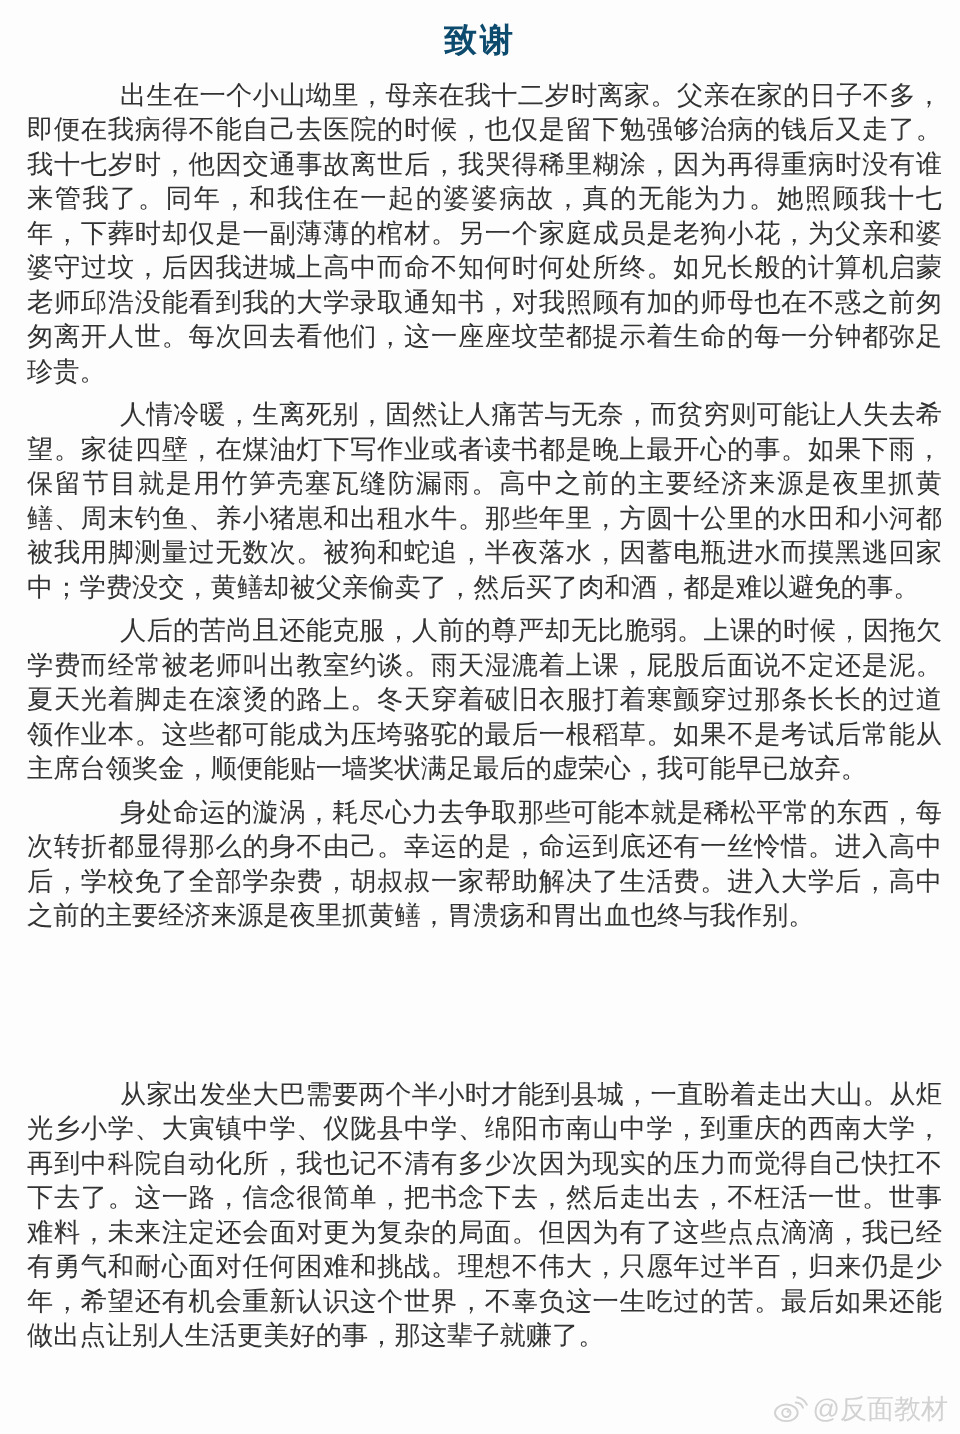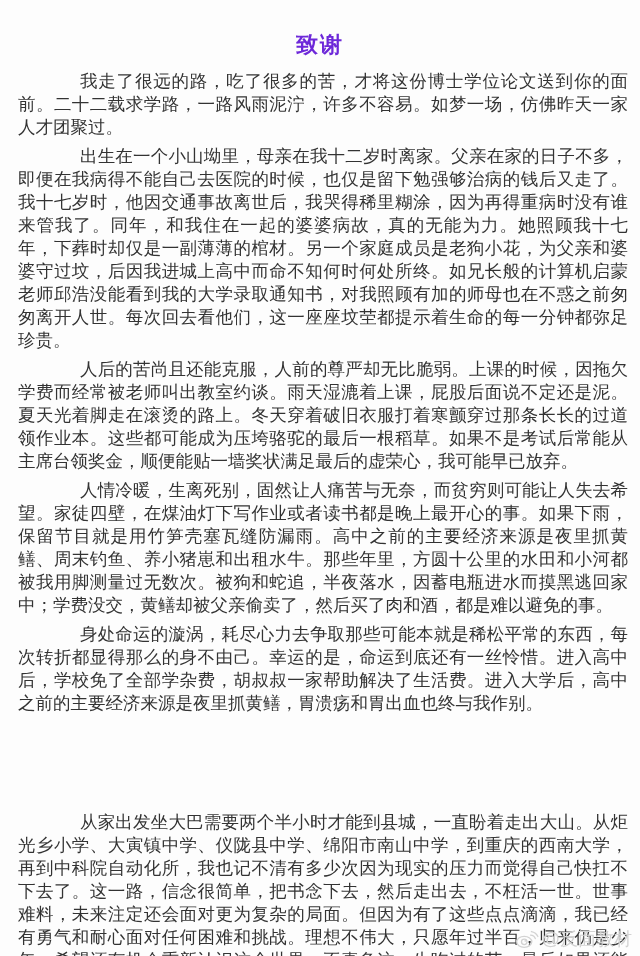--- a/index.html
+++ b/index.html
@@ -11,26 +11,26 @@
     position: relative;
     width: 640px;
     height: 956px;
     margin: 0 auto;
     background: var(--background, #fdfdfd);
     overflow: hidden;
     box-sizing: border-box;
   }
   .title {
     margin: 0;
-    padding-top: 30px;
+    padding-top: 12px;
     text-align: center;
     font-size: 22px;
     font-weight: bold;
     letter-spacing: 2px;
-    color: #6d28d9;
+    color: #0c4a6e;
     font-family: "Liberation Sans", "DejaVu Sans", sans-serif;
   }
   .content {
     padding: 10px 12px 0 18px;
   }
   .para {
     margin: 0 0 6px 0;
     font-size: 17.5px;
     line-height: 23px;
     text-align: justify;
@@ -73,24 +73,23 @@
   }
 </style>
 </head>
 <body>
 
 <div class="page">
 
   <h1 class="title">致谢</h1>
 
   <div class="content">
-    <p class="para">我走了很远的路，吃了很多的苦，才将这份博士学位论文送到你的面前。二十二载求学路，一路风雨泥泞，许多不容易。如梦一场，仿佛昨天一家人才团聚过。</p>
     <p class="para">出生在一个小山坳里，母亲在我十二岁时离家。父亲在家的日子不多，即便在我病得不能自己去医院的时候，也仅是留下勉强够治病的钱后又走了。我十七岁时，他因交通事故离世后，我哭得稀里糊涂，因为再得重病时没有谁来管我了。同年，和我住在一起的婆婆病故，真的无能为力。她照顾我十七年，下葬时却仅是一副薄薄的棺材。另一个家庭成员是老狗小花，为父亲和婆婆守过坟，后因我进城上高中而命不知何时何处所终。如兄长般的计算机启蒙老师邱浩没能看到我的大学录取通知书，对我照顾有加的师母也在不惑之前匆匆离开人世。每次回去看他们，这一座座坟茔都提示着生命的每一分钟都弥足珍贵。</p>
+    <p class="para">人情冷暖，生离死别，固然让人痛苦与无奈，而贫穷则可能让人失去希望。家徒四壁，在煤油灯下写作业或者读书都是晚上最开心的事。如果下雨，保留节目就是用竹笋壳塞瓦缝防漏雨。高中之前的主要经济来源是夜里抓黄鳝、周末钓鱼、养小猪崽和出租水牛。那些年里，方圆十公里的水田和小河都被我用脚测量过无数次。被狗和蛇追，半夜落水，因蓄电瓶进水而摸黑逃回家中；学费没交，黄鳝却被父亲偷卖了，然后买了肉和酒，都是难以避免的事。</p>
     <p class="para">人后的苦尚且还能克服，人前的尊严却无比脆弱。上课的时候，因拖欠学费而经常被老师叫出教室约谈。雨天湿漉着上课，屁股后面说不定还是泥。夏天光着脚走在滚烫的路上。冬天穿着破旧衣服打着寒颤穿过那条长长的过道领作业本。这些都可能成为压垮骆驼的最后一根稻草。如果不是考试后常能从主席台领奖金，顺便能贴一墙奖状满足最后的虚荣心，我可能早已放弃。</p>
-    <p class="para">人情冷暖，生离死别，固然让人痛苦与无奈，而贫穷则可能让人失去希望。家徒四壁，在煤油灯下写作业或者读书都是晚上最开心的事。如果下雨，保留节目就是用竹笋壳塞瓦缝防漏雨。高中之前的主要经济来源是夜里抓黄鳝、周末钓鱼、养小猪崽和出租水牛。那些年里，方圆十公里的水田和小河都被我用脚测量过无数次。被狗和蛇追，半夜落水，因蓄电瓶进水而摸黑逃回家中；学费没交，黄鳝却被父亲偷卖了，然后买了肉和酒，都是难以避免的事。</p>
     <p class="para">身处命运的漩涡，耗尽心力去争取那些可能本就是稀松平常的东西，每次转折都显得那么的身不由己。幸运的是，命运到底还有一丝怜惜。进入高中后，学校免了全部学杂费，胡叔叔一家帮助解决了生活费。进入大学后，高中之前的主要经济来源是夜里抓黄鳝，胃溃疡和胃出血也终与我作别。</p>
     <p class="para gap-before">从家出发坐大巴需要两个半小时才能到县城，一直盼着走出大山。从炬光乡小学、大寅镇中学、仪陇县中学、绵阳市南山中学，到重庆的西南大学，再到中科院自动化所，我也记不清有多少次因为现实的压力而觉得自己快扛不下去了。这一路，信念很简单，把书念下去，然后走出去，不枉活一世。世事难料，未来注定还会面对更为复杂的局面。但因为有了这些点点滴滴，我已经有勇气和耐心面对任何困难和挑战。理想不伟大，只愿年过半百，归来仍是少年，希望还有机会重新认识这个世界，不辜负这一生吃过的苦。最后如果还能做出点让别人生活更美好的事，那这辈子就赚了。</p>
   </div>
 
   <div class="watermark">
     <span class="wm-icon">
       <svg viewBox="0 0 26 21" aria-hidden="true">
         <ellipse cx="10" cy="13.6" rx="8.2" ry="6"></ellipse>
         <circle cx="10" cy="13.6" r="3"></circle>
         <circle class="dot" cx="11.1" cy="12.6" r="0.9"></circle>

